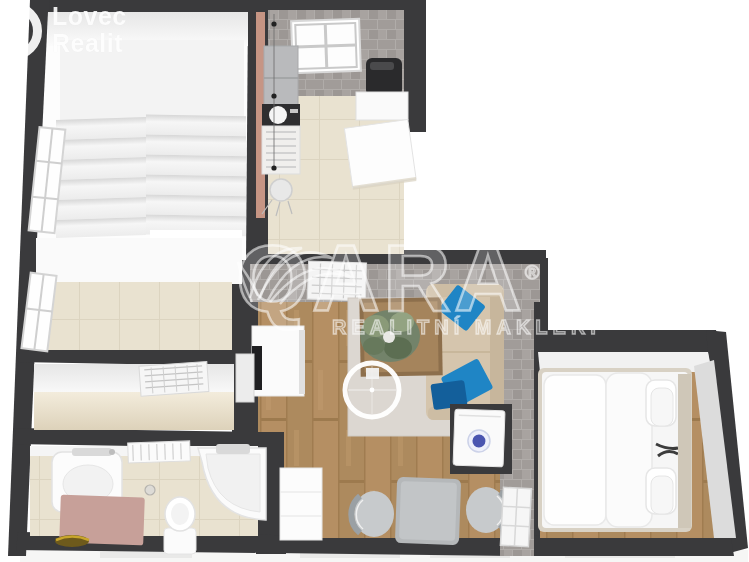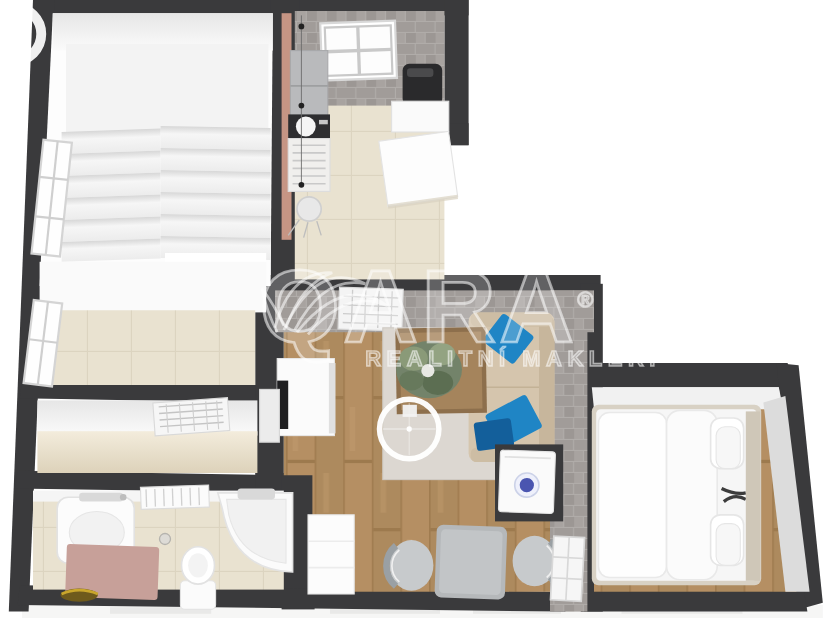--- a/index.html
+++ b/index.html
@@ -350,20 +350,24 @@
         <path d="M656,444 q12,6 22,4"></path>
             <path d="M658,456 q10,-8 20,-2"></path>
       </g>
       <rect x="678" y="374" width="13" height="154" fill="#cfc7b8"></rect>
     </g>
   </g>
 </svg>
 
   <div class="logo">
     <span class="logo-ring"></span>
+    <div class="logo-text">
+      <div>Lovec</div>
+      <div>Realit</div>
+    </div>
   </div>
 
   <div class="watermark">
     <svg class="wm-leaves" width="130" height="78" viewBox="0 0 130 78">
       <g fill="none" stroke="rgba(255,255,255,0.55)" stroke-width="2.5">
         <path d="M14,66 Q28,14 66,16 Q38,26 24,66"></path>
         <path d="M22,68 Q52,4 96,26 Q58,18 32,68"></path>
         <path d="M34,70 Q76,18 116,46 Q80,30 44,72"></path>
         <path d="M16,70 Q6,50 2,30 Q14,46 22,64"></path>
       </g>

